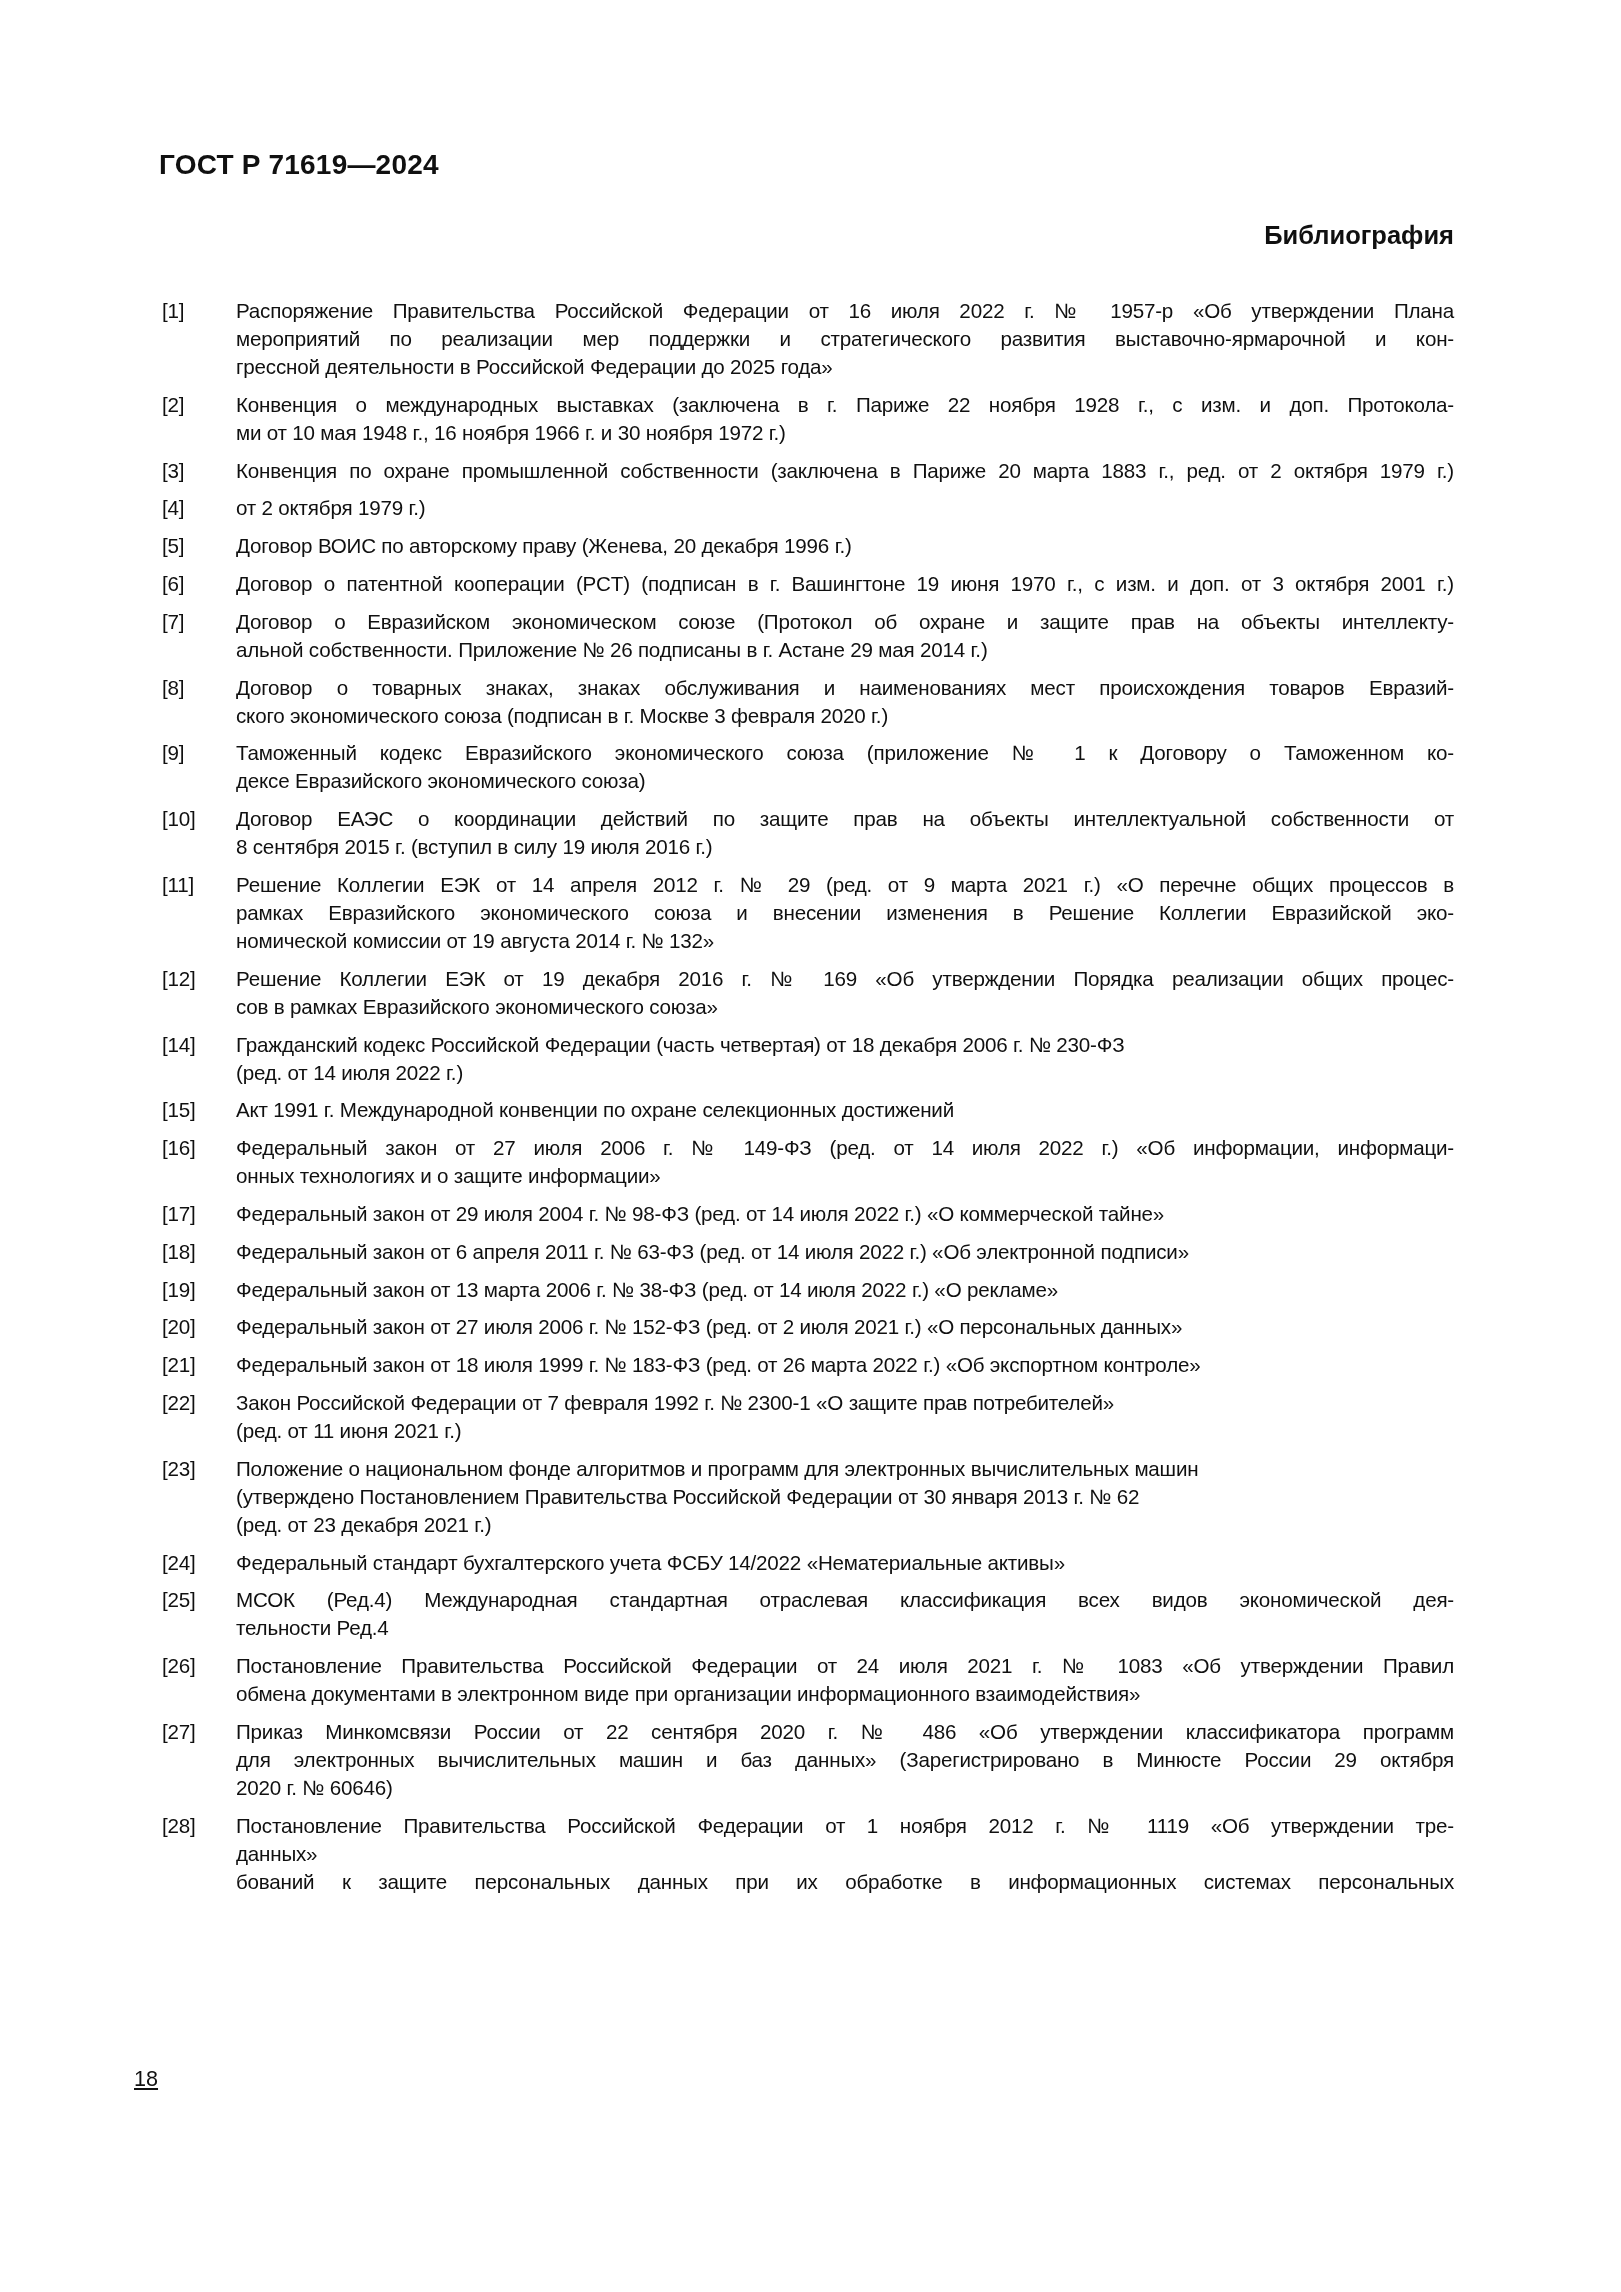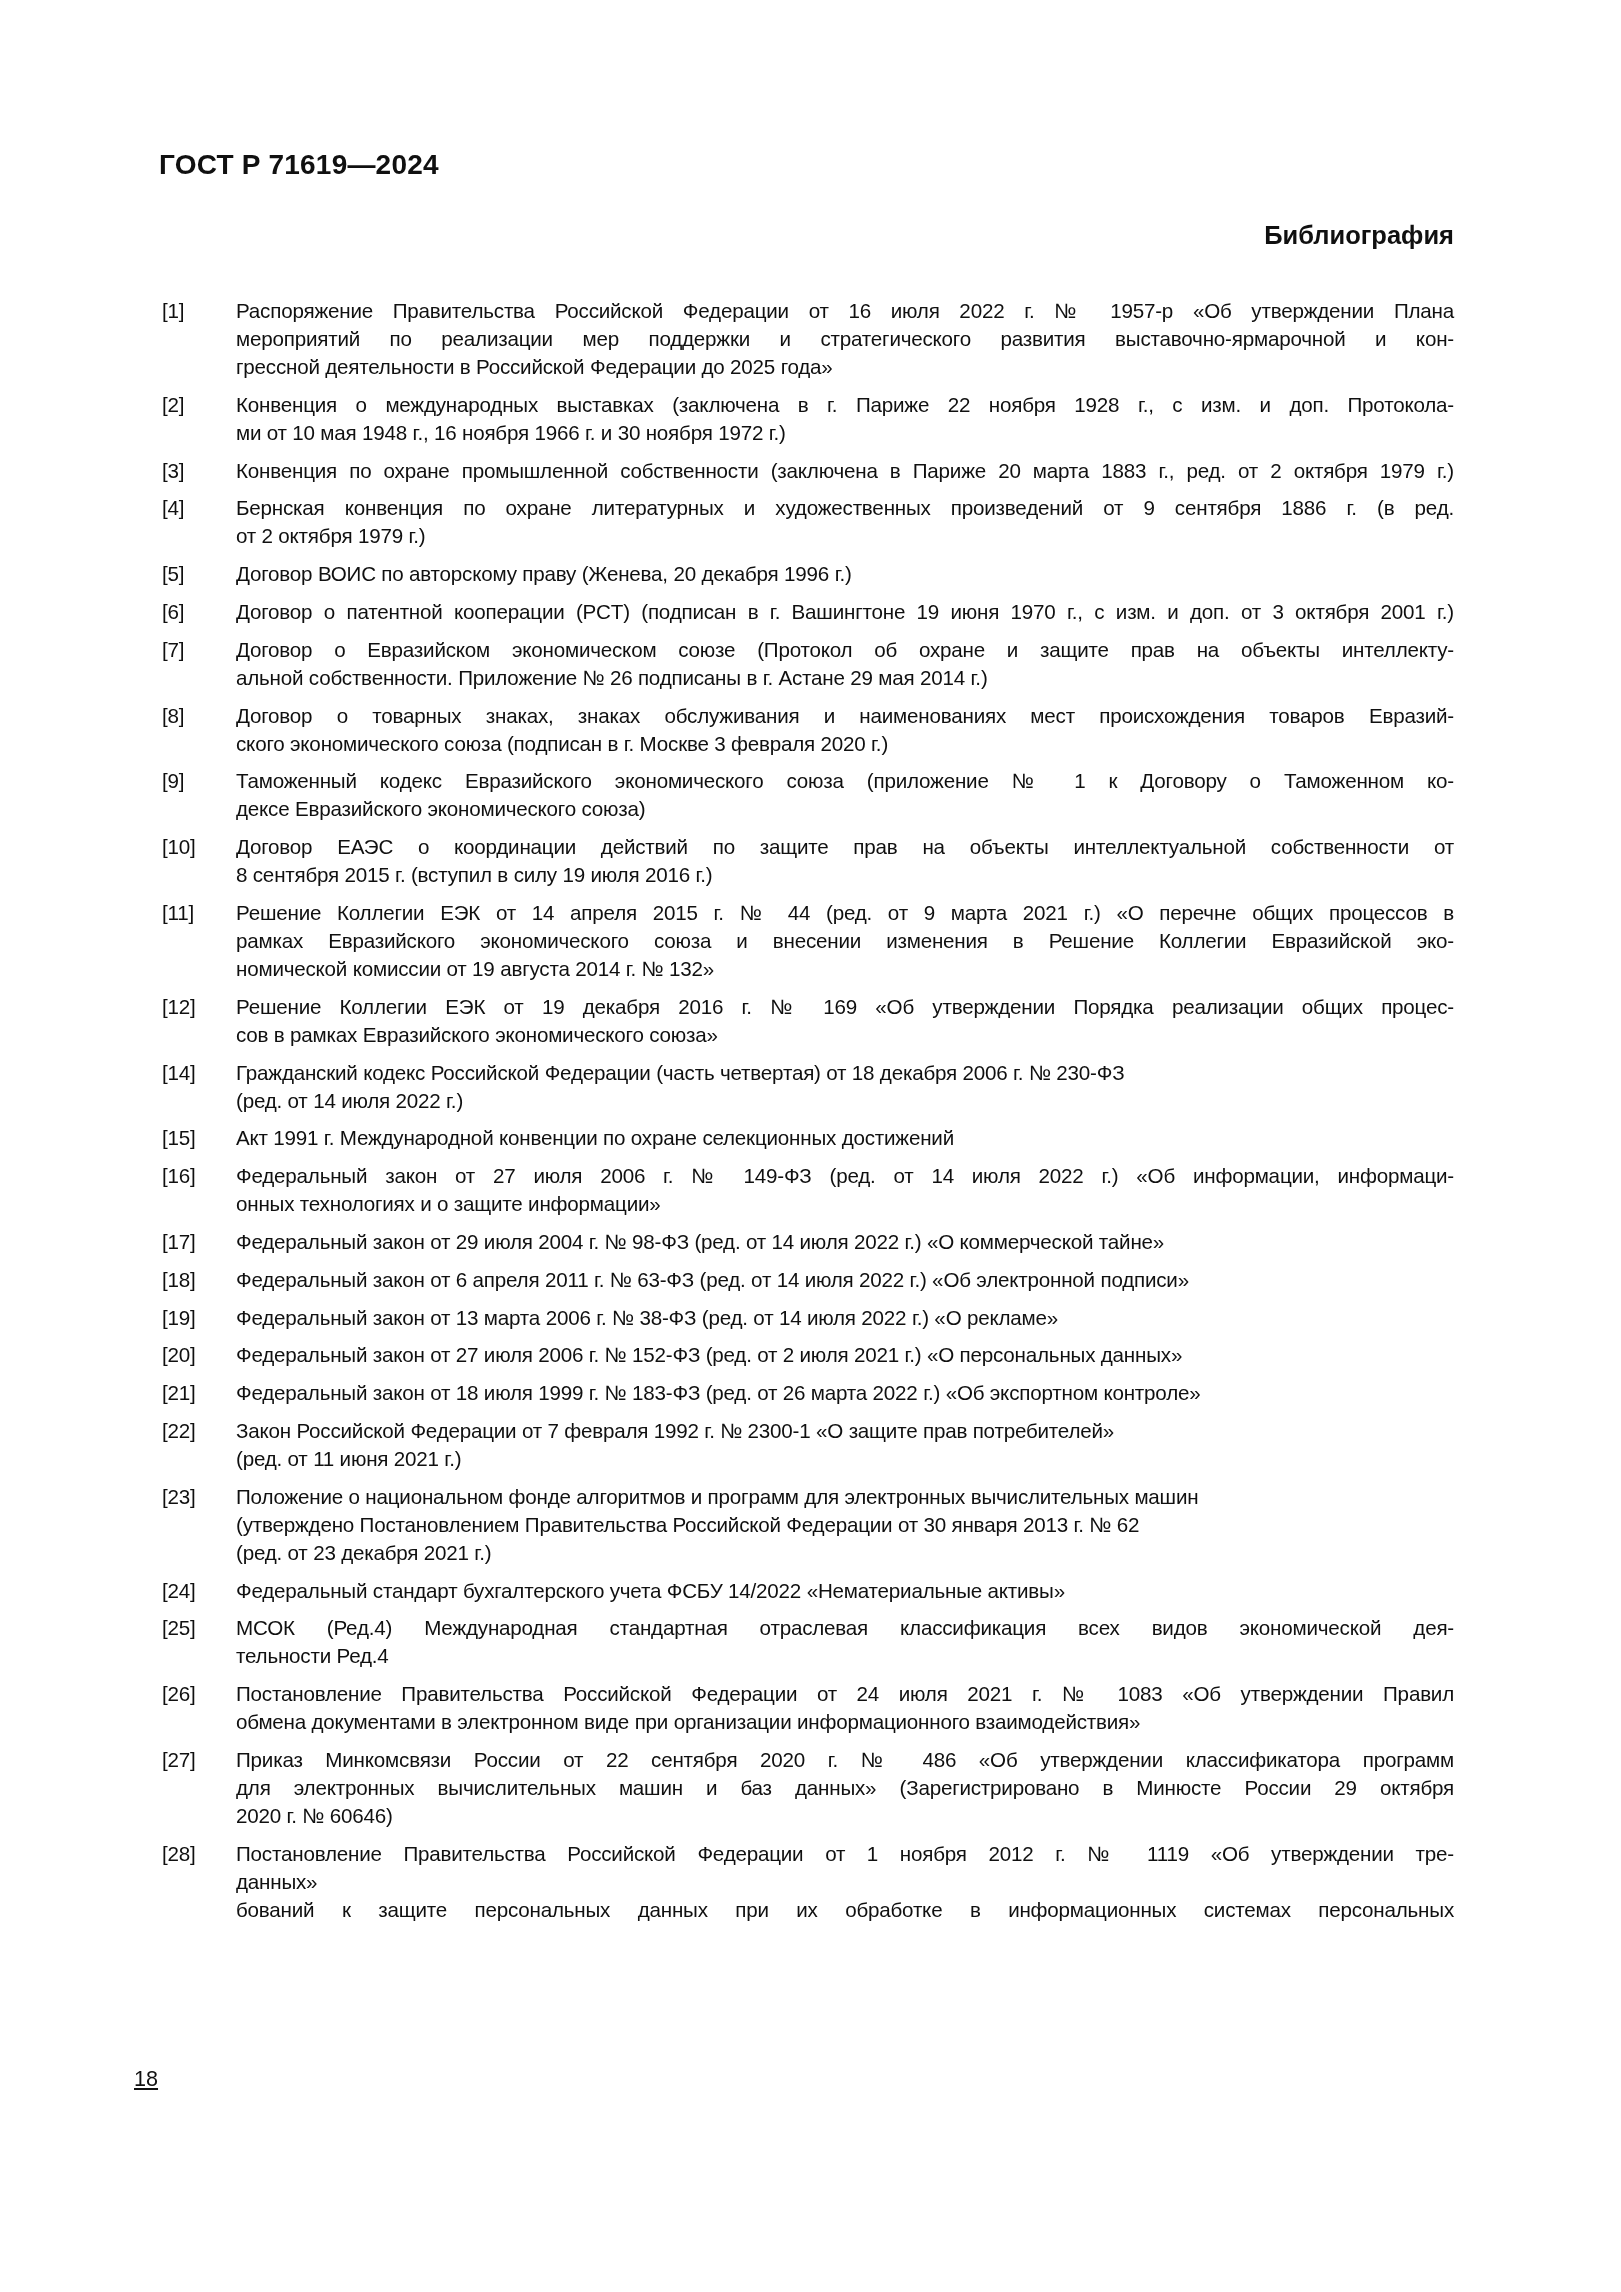--- a/index.html
+++ b/index.html
@@ -95,21 +95,20 @@
     </div>
     <div class="bib-item">
       <div class="bib-num">[3]</div>
       <div class="bib-text">
         <div class="bib-line">Конвенция по охране промышленной собственности (заключена в Париже 20 марта 1883 г., ред. от 2 октября 1979 г.)</div>
       </div>
     </div>
     <div class="bib-item">
       <div class="bib-num">[4]</div>
       <div class="bib-text">
-        <div class="bib-line">Бернская конвенция по охране литературных и художественных произведений от 9 сентября 1886 г. (в ред.</div>
         <div class="bib-line short">от 2 октября 1979 г.)</div>
       </div>
     </div>
     <div class="bib-item">
       <div class="bib-num">[5]</div>
       <div class="bib-text">
         <div class="bib-line short">Договор ВОИС по авторскому праву (Женева, 20 декабря 1996 г.)</div>
       </div>
     </div>
     <div class="bib-item">
@@ -142,21 +141,21 @@
     <div class="bib-item">
       <div class="bib-num">[10]</div>
       <div class="bib-text">
         <div class="bib-line">Договор ЕАЭС о координации действий по защите прав на объекты интеллектуальной собственности от</div>
         <div class="bib-line short">8 сентября 2015 г. (вступил в силу 19 июля 2016 г.)</div>
       </div>
     </div>
     <div class="bib-item">
       <div class="bib-num">[11]</div>
       <div class="bib-text">
-        <div class="bib-line">Решение Коллегии ЕЭК от 14 апреля 2015 г. № 44 (ред. от 9 марта 2021 г.) «О перечне общих процессов в</div>
+        <div class="bib-line">Решение Коллегии ЕЭК от 14 апреля 2012 г. № 29 (ред. от 9 марта 2021 г.) «О перечне общих процессов в</div>
         <div class="bib-line">рамках Евразийского экономического союза и внесении изменения в Решение Коллегии Евразийской эко-</div>
         <div class="bib-line short">номической комиссии от 19 августа 2014 г. № 132»</div>
       </div>
     </div>
     <div class="bib-item">
       <div class="bib-num">[12]</div>
       <div class="bib-text">
         <div class="bib-line">Решение Коллегии ЕЭК от 19 декабря 2016 г. № 169 «Об утверждении Порядка реализации общих процес-</div>
         <div class="bib-line short">сов в рамках Евразийского экономического союза»</div>
       </div>

